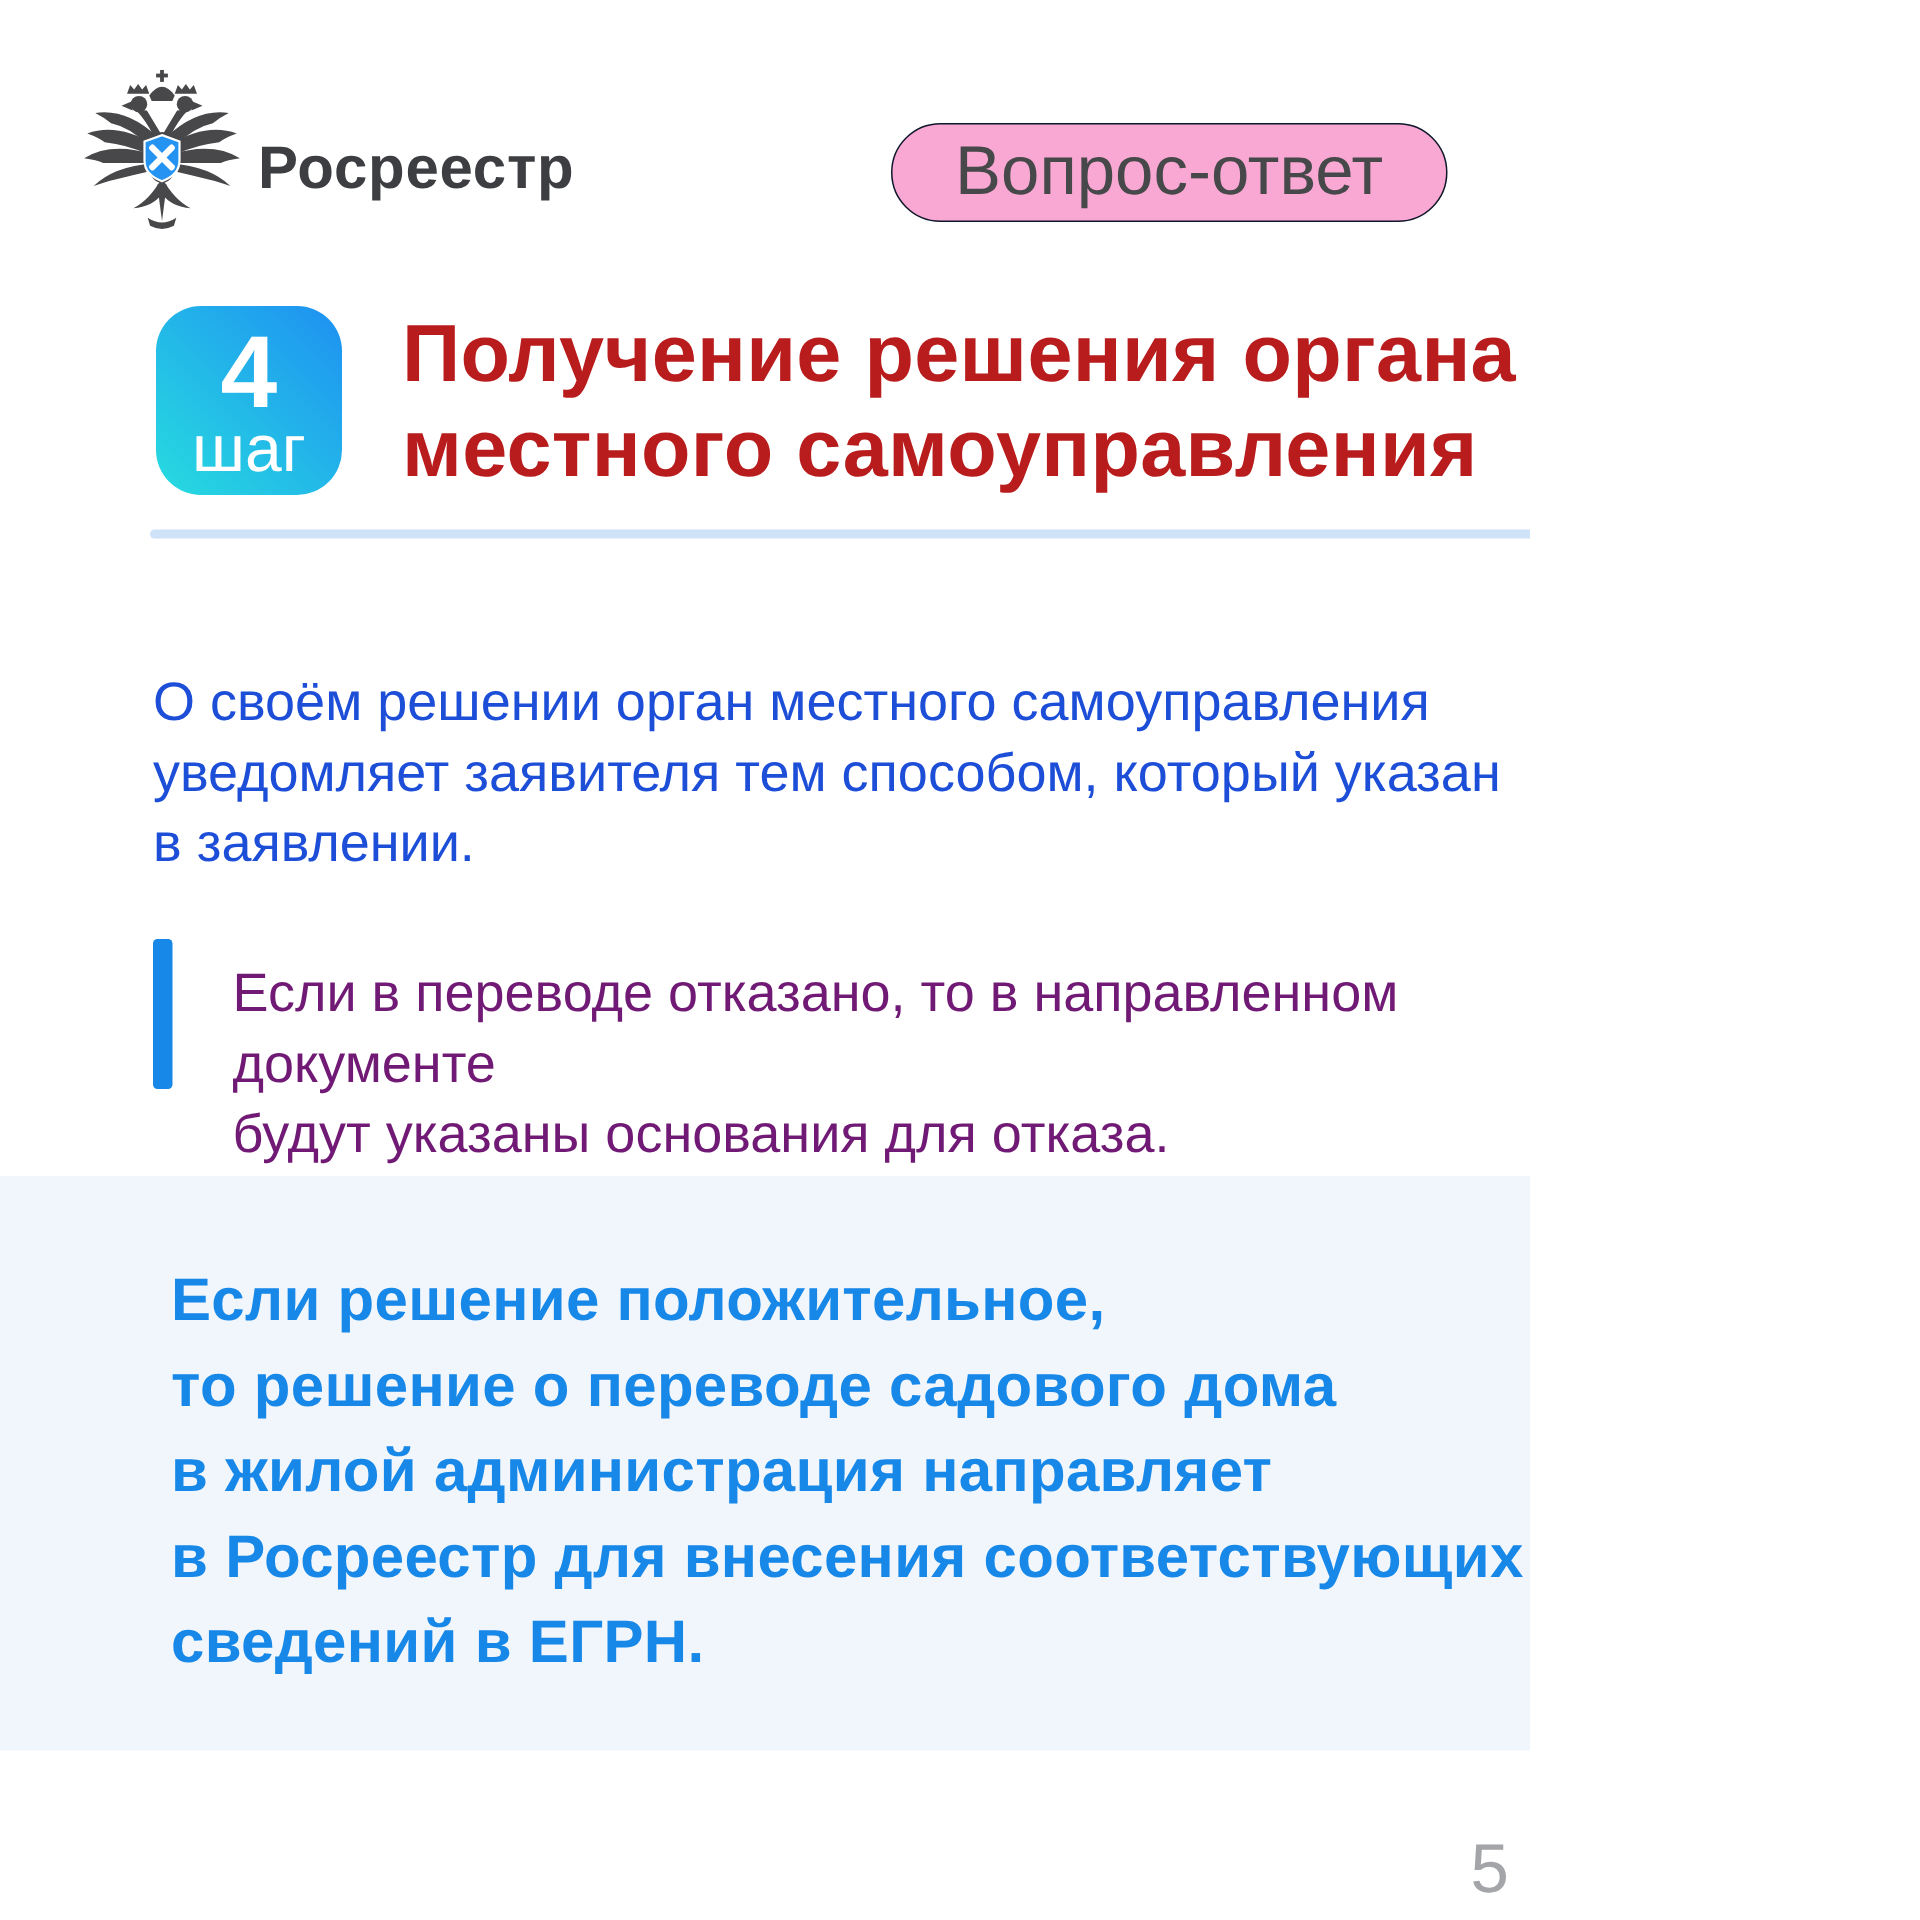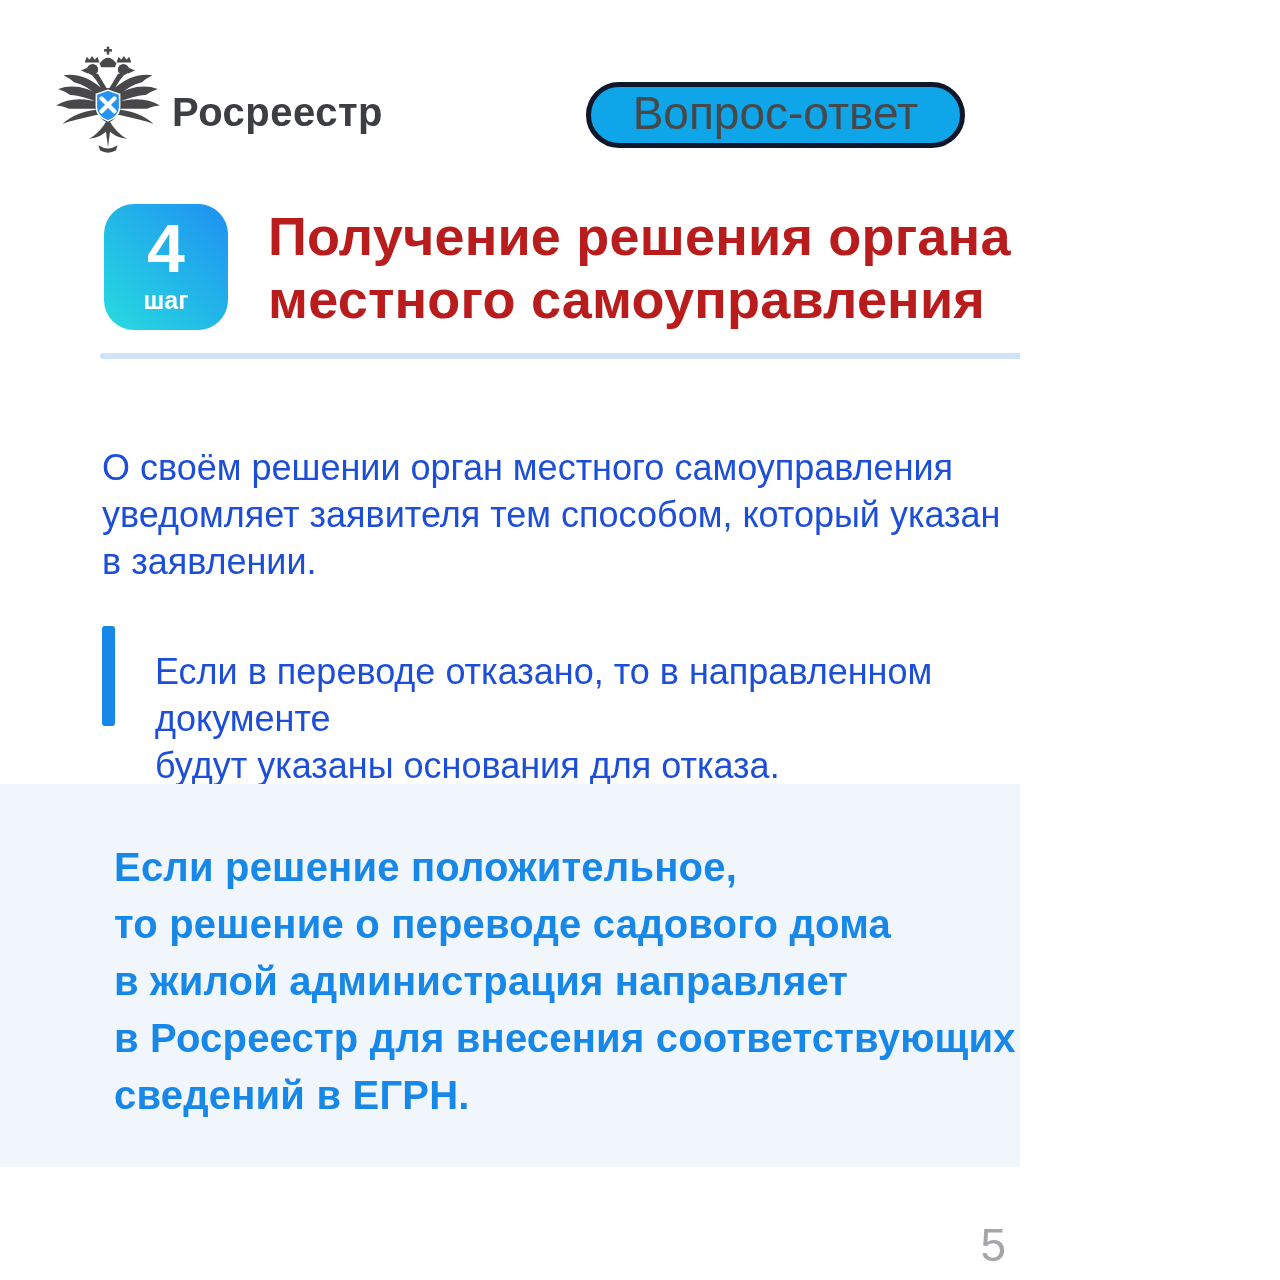--- a/index.html
+++ b/index.html
@@ -15,37 +15,37 @@
   
   .logo-emblem { position: absolute; left: 55px; top: 46px; width: 106px; height: 120px; }
   .logo-text {
     position: absolute; left: 172px; top: 88px;
     font-size: 40px; line-height: 48px; font-weight: 700; color: #3c3e41;
     letter-spacing: 0.5px;
   }
   .qa-pill {
     position: absolute; right: 55px; top: 82px; height: 66px;
     box-sizing: border-box;
-    border: 5px solid #0f172a; border-radius: 36px;
+    border: 1px solid #0f172a; border-radius: 36px;
     display: flex; align-items: center; justify-content: center;
     padding: 0 42px 4px 42px;
     font-size: 46px; color: #474849; font-weight: 400;
-    background: #0ea5e9; cursor: pointer;
+    background: #f9a8d4; cursor: pointer;
   }
 
   
   .step-badge {
     position: absolute; left: 104px; top: 204px; width: 124px; height: 126px;
     border-radius: 30px;
     background: linear-gradient(225deg, #1e90f2 0%, #27dcdf 100%);
     color: #ffffff;
     display: flex; flex-direction: column; align-items: center; justify-content: center;
   }
   .step-number { font-size: 68px; font-weight: 700; line-height: 62px; }
-  .step-word   { font-size: 25px; font-weight: 700; line-height: 34px; margin-top: 4px; }
+  .step-word   { font-size: 44px; font-weight: 400; line-height: 34px; margin-top: 4px; }
 
   .title {
     position: absolute; left: 268px; top: 205px; margin: 0;
     font-size: 54px; line-height: 63px; font-weight: 700;
     color: #b91c1c; white-space: pre-line; letter-spacing: 0.2px;
   }
 
   .divider {
     position: absolute; left: 100px; top: 353px; width: 1112px; height: 6px;
     background: #cee2f8; border-radius: 3px;
@@ -53,22 +53,22 @@
 
   
   .paragraph {
     position: absolute; left: 102px; top: 444px; margin: 0; width: 1020px;
     font-size: 36px; line-height: 47px; color: #1d4ed8; white-space: pre-line;
   }
 
   .quote { position: absolute; left: 102px; top: 626px; display: flex; }
   .quote-bar { width: 13px; height: 100px; background: #1788e8; border-radius: 3px; flex: none; }
   .quote-text {
-    margin: 22px 0 0 40px;
-    font-size: 36px; line-height: 47px; color: #1d4ed8; white-space: pre-line;
+    margin: 12px 0 0 40px;
+    font-size: 36px; line-height: 47px; color: #701a75; white-space: pre-line;
   }
 
   
   .highlight {
     position: absolute; left: 0; top: 784px; width: 1208px; height: 383px;
     background: #f1f6fc;
   }
   .highlight-text {
     position: absolute; left: 102px; top: 43px; margin: 12px;
     font-size: 40px; line-height: 57px; font-weight: 700;

